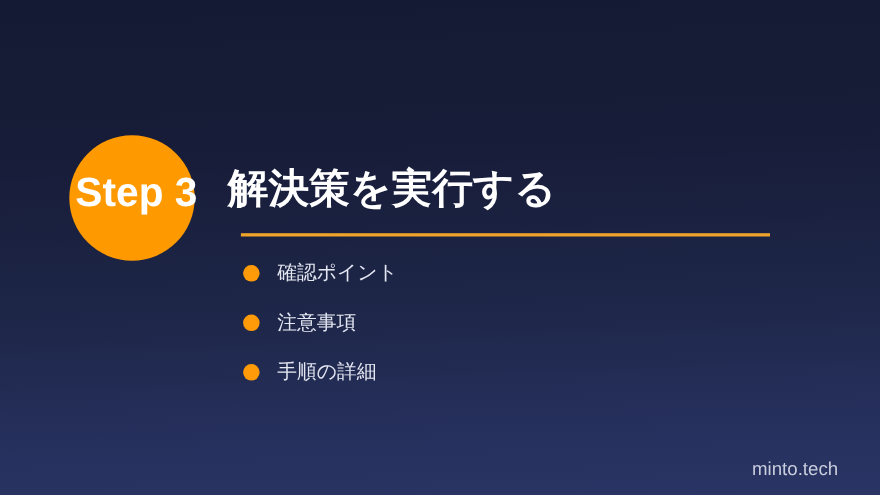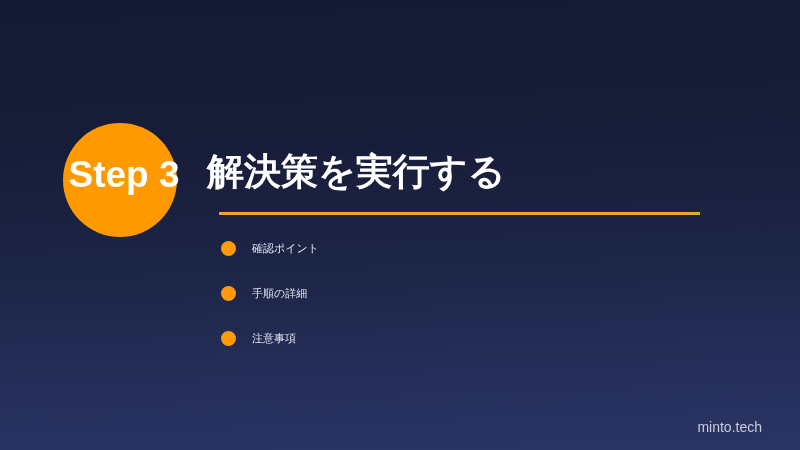--- a/index.html
+++ b/index.html
@@ -89,32 +89,32 @@
     width: 15px;
     height: 15px;
     border-radius: 50%;
     background: #ff9a08;
   }
 
   .bullet-text {
     position: absolute;
     left: 31px;
     top: -3px;
-    font-size: 11px;
+    font-size: 18px;
     color: #e4e7f2;
     line-height: 22px;
     white-space: nowrap;
   }
 
   
   #footer-brand {
     position: absolute;
     right: 38px;
     top: 417px;
-    font-size: 14px;
+    font-size: 17px;
     color: #c9cddd;
     line-height: 20px;
     white-space: nowrap;
   }
 </style>
 </head>
 <body>
 
 <div id="slide">
 
@@ -128,25 +128,25 @@
 
   <div id="bullet-list">
 
     <div class="bullet-row">
       <span class="bullet-dot"></span>
       <span class="bullet-text">確認ポイント</span>
     </div>
 
     <div class="bullet-row">
       <span class="bullet-dot"></span>
-      <span class="bullet-text">手順の詳細</span>
+      <span class="bullet-text">注意事項</span>
     </div>
 
     <div class="bullet-row">
       <span class="bullet-dot"></span>
-      <span class="bullet-text">注意事項</span>
+      <span class="bullet-text">手順の詳細</span>
     </div>
 
   </div>
 
   <div id="footer-brand">minto.tech</div>
 
 </div>
 
 </body></html>

